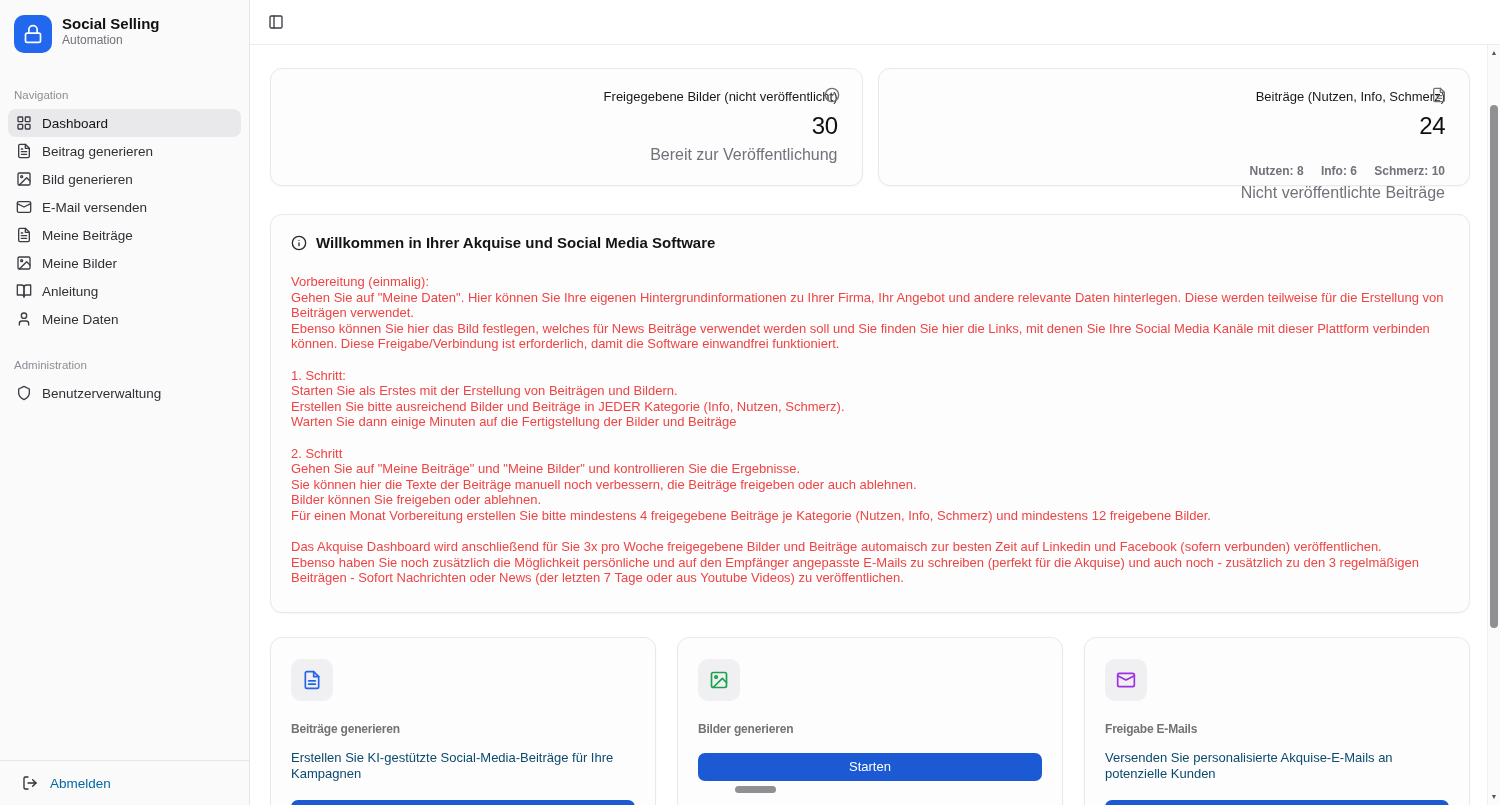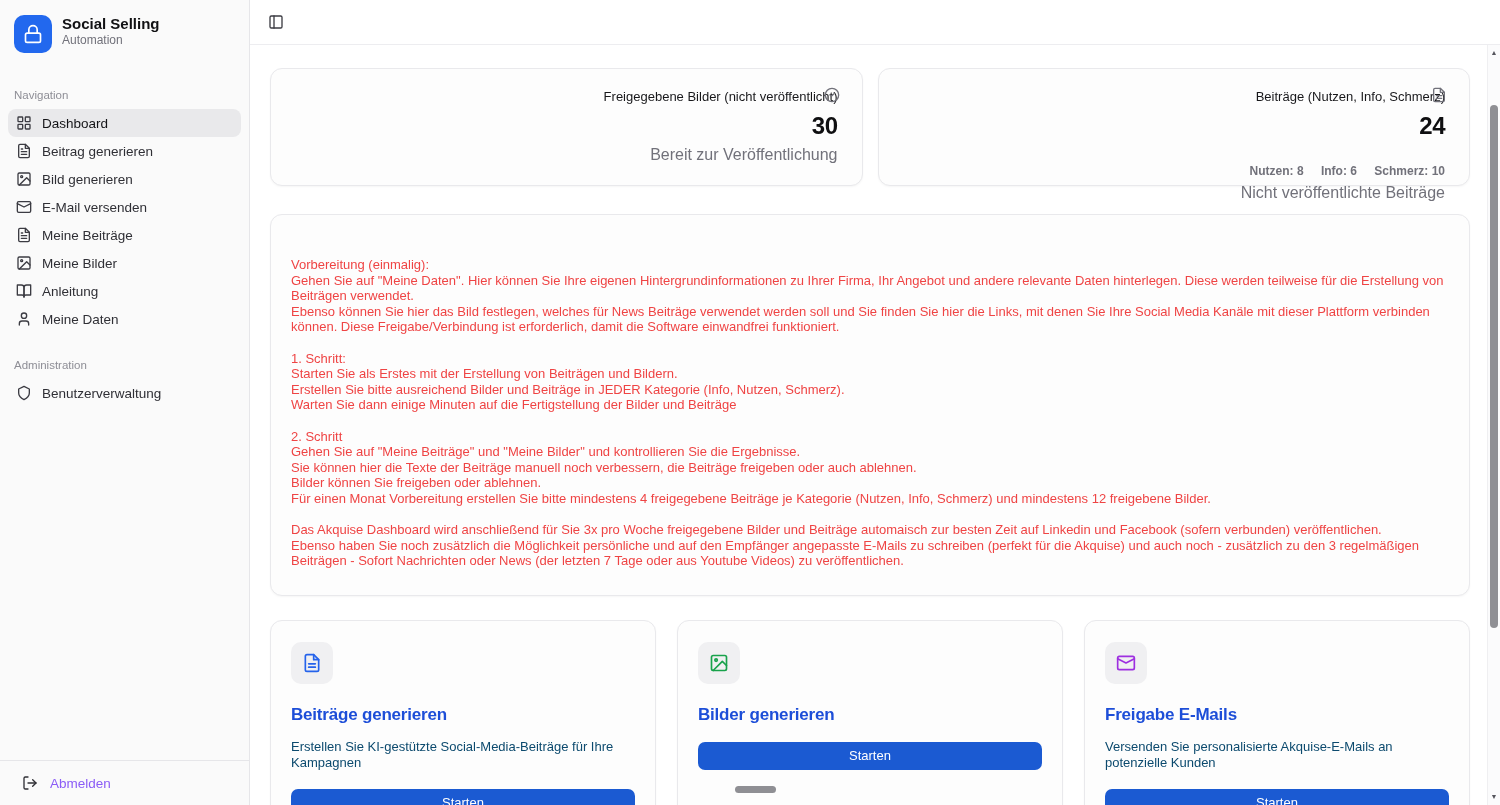--- a/index.html
+++ b/index.html
@@ -40,21 +40,21 @@
     cursor: pointer; margin-bottom: 0;
   }
   .nav-item.active { background: #e9e9eb; color: #141417; }
   .nav-item .nicon { width: 16px; height: 16px; flex-shrink: 0; color: #3c3c43; }
 
   .sidebar-spacer { flex: 1; }
   .logout-row {
     border-top: 1px solid #e6e6e9;
     padding: 14px 22px;
     display: flex; align-items: center; gap: 12px;
-    font-size: 13.5px; font-weight: 500; color: #8b5cf6; cursor: pointer;
+    font-size: 13.5px; font-weight: 500; color: #0369a1; cursor: pointer;
   }
 
   
   .main { position: absolute; left: 250px; top: 0; right: 0; bottom: 0; background: #fff; }
   .topbar {
     height: 45px; border-bottom: 1px solid #ededf0;
     display: flex; align-items: center; padding: 0 18px; background: #fff;
   }
   .topbar .toggle { width: 16px; height: 16px; color: #3c3c43; cursor: pointer; }
 
@@ -65,21 +65,21 @@
     border: 1px solid #e9e9ec;
     border-radius: 12px;
     box-shadow: 0 1px 2px rgba(0,0,0,0.04);
   }
 
   
   .stats-row { display: grid; grid-template-columns: 1fr 1fr; gap: 15px; text-align: right; }
   .stat-card { padding: 20px 24px; height: 118px; position: relative; }
   .stat-title { font-size: 13px; font-weight: 500; color: #18181b; }
   .stat-icon { position: absolute; top: 18px; right: 22px; width: 16px; height: 16px; color: #71717a; }
-  .stat-value { font-size: 24px; font-weight: 700; color: #0f0f11; margin-top: 8px; letter-spacing: -0.5px; }
+  .stat-value { font-size: 24px; font-weight: 400; color: #0f0f11; margin-top: 8px; letter-spacing: -0.5px; }
   .stat-sub { font-size: 16px; color: #71717a; margin-top: 6px; }
   .stat-breakdown { font-size: 12px; color: #71717a; margin-top: 24px; font-weight: bold; }
   .stat-breakdown span { margin-right: 14px; }
   .stat-breakdown span:last-child { margin-right: 0; }
 
   
   .welcome-card { margin-top: 28px; padding: 19px 20px 26px 20px; }
   .welcome-head { display: flex; align-items: center; gap: 9px; }
   .welcome-head .wicon { width: 16px; height: 16px; color: #28282e; flex-shrink: 0; }
   .welcome-title { font-size: 15px; font-weight: 700; color: #141417; }
@@ -89,21 +89,21 @@
   }
 
   
   .actions-row { display: grid; grid-template-columns: 1fr 1fr 1fr; gap: 21px; margin-top: 24px; }
   .action-card { padding: 21px 20px 24px 20px; }
   .action-icon-tile {
     width: 42px; height: 42px; border-radius: 10px; background: #f0f0f2;
     display: flex; align-items: center; justify-content: center;
   }
   .action-icon-tile svg { width: 20px; height: 20px; }
-  .action-title { font-size: 17px; font-weight: 700; color: #1d4ed8; margin-top: 21px; letter-spacing: -0.2px; }
+  .action-title { font-size: 12px; font-weight: 700; color: #737373; margin-top: 21px; letter-spacing: -0.2px; }
   .action-desc { font-size: 13px; color: #0c4a6e; line-height: 16.5px; margin-top: 14px; }
   .action-btn {
     margin-top: 17px; width: 100%; height: 28px; border: none; border-radius: 7px;
     background: #1b5ad2; color: #fff; font-size: 13px; font-weight: 500;
     font-family: "Liberation Sans", sans-serif; cursor: pointer;
     display: flex; align-items: center; justify-content: center;
   }
 
   
   .v-scrollbar {
@@ -297,20 +297,30 @@
         <div class="stat-breakdown">
           <span>Nutzen: 8</span>
           <span>Info: 6</span>
           <span>Schmerz: 10</span>
         </div>
         <div class="stat-sub">Nicht veröffentlichte Beiträge</div>
       </div>
     </div>
 
     <div class="card welcome-card">
+      <div class="welcome-head">
+        <span class="wicon">
+          <svg width="16" height="16" viewBox="0 0 24 24" fill="none" stroke="currentColor" stroke-width="2" stroke-linecap="round" stroke-linejoin="round">
+              <circle cx="12" cy="12" r="10"></circle>
+              <line x1="12" y1="16" x2="12" y2="12"></line>
+              <line x1="12" y1="8" x2="12.01" y2="8"></line>
+            </svg>
+        </span>
+        <span class="welcome-title">Willkommen in Ihrer Akquise und Social Media Software</span>
+      </div>
       <div class="welcome-body">Vorbereitung (einmalig):
 Gehen Sie auf "Meine Daten". Hier können Sie Ihre eigenen Hintergrundinformationen zu Ihrer Firma, Ihr Angebot und andere relevante Daten hinterlegen. Diese werden teilweise für die Erstellung von Beiträgen verwendet.
 Ebenso können Sie hier das Bild festlegen, welches für News Beiträge verwendet werden soll und Sie finden Sie hier die Links, mit denen Sie Ihre Social Media Kanäle mit dieser Plattform verbinden können. Diese Freigabe/Verbindung ist erforderlich, damit die Software einwandfrei funktioniert.
 
 1. Schritt:
 Starten Sie als Erstes mit der Erstellung von Beiträgen und Bildern.
 Erstellen Sie bitte ausreichend Bilder und Beiträge in JEDER Kategorie (Info, Nutzen, Schmerz).
 Warten Sie dann einige Minuten auf die Fertigstellung der Bilder und Beiträge
 
 2. Schritt

